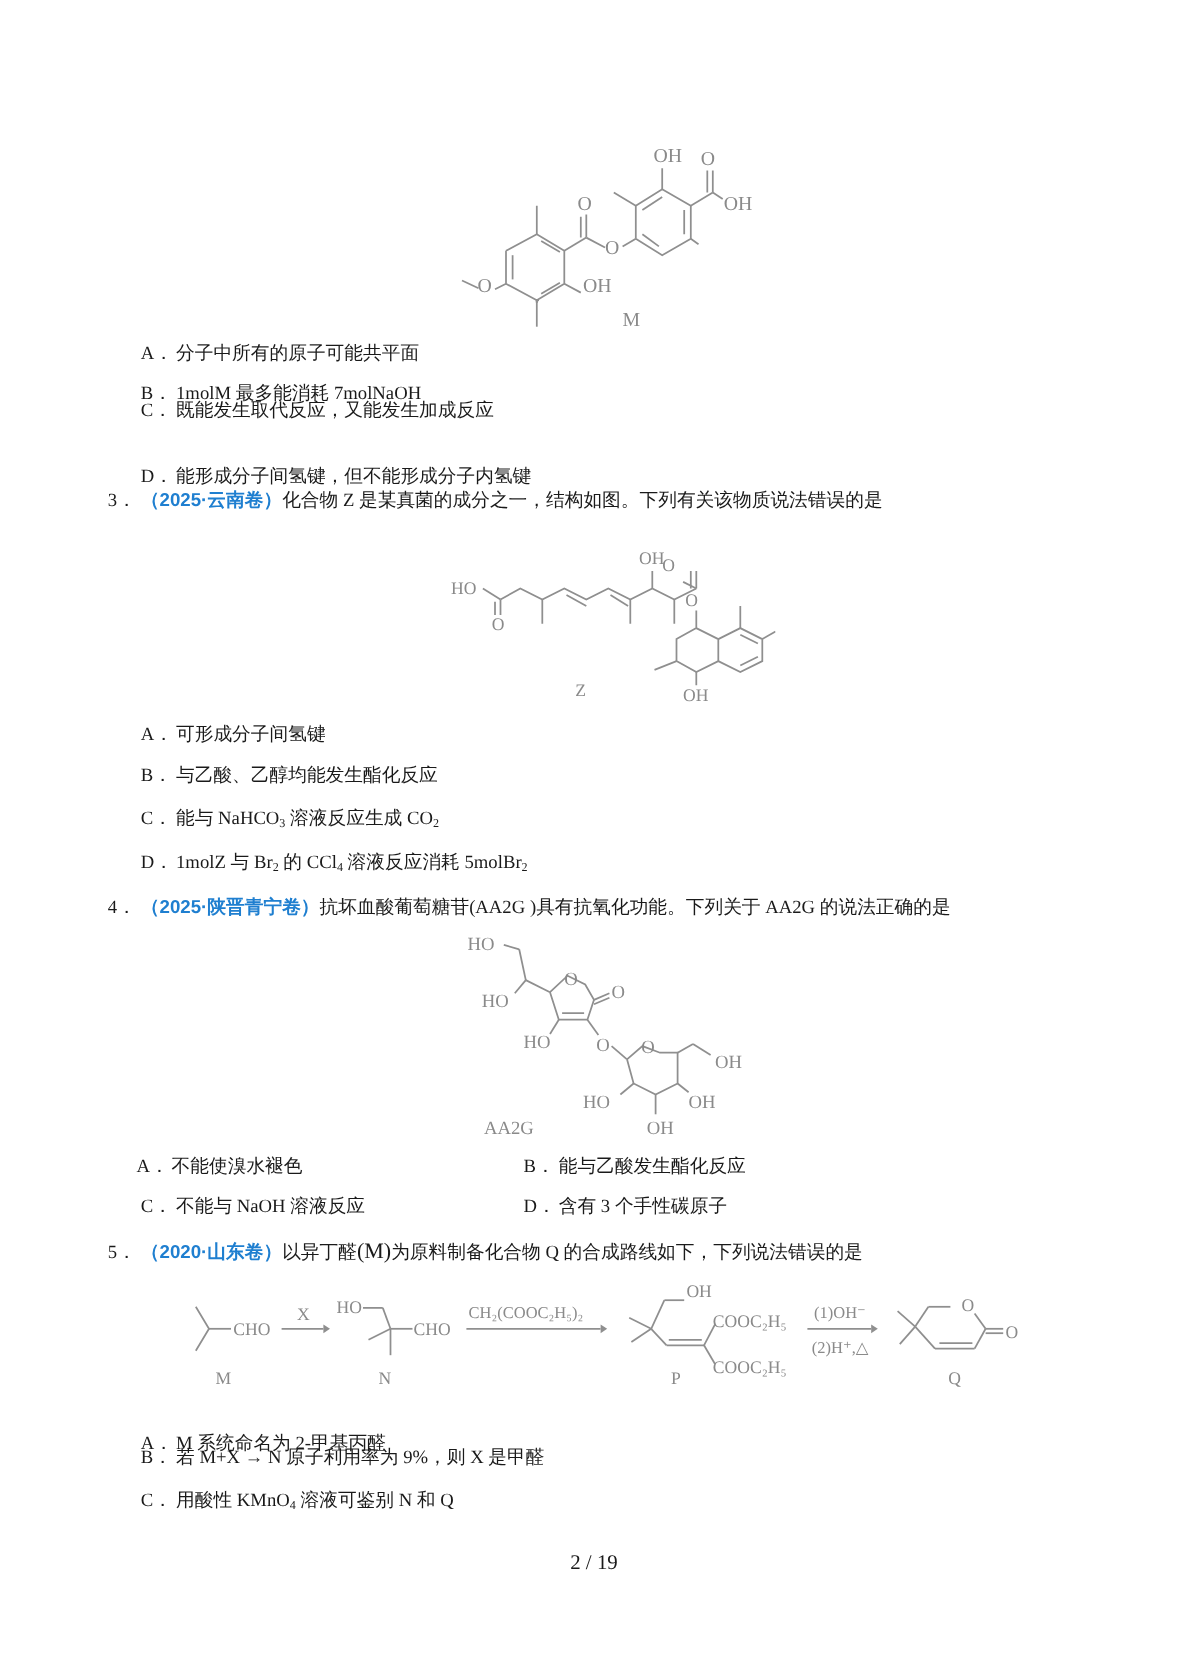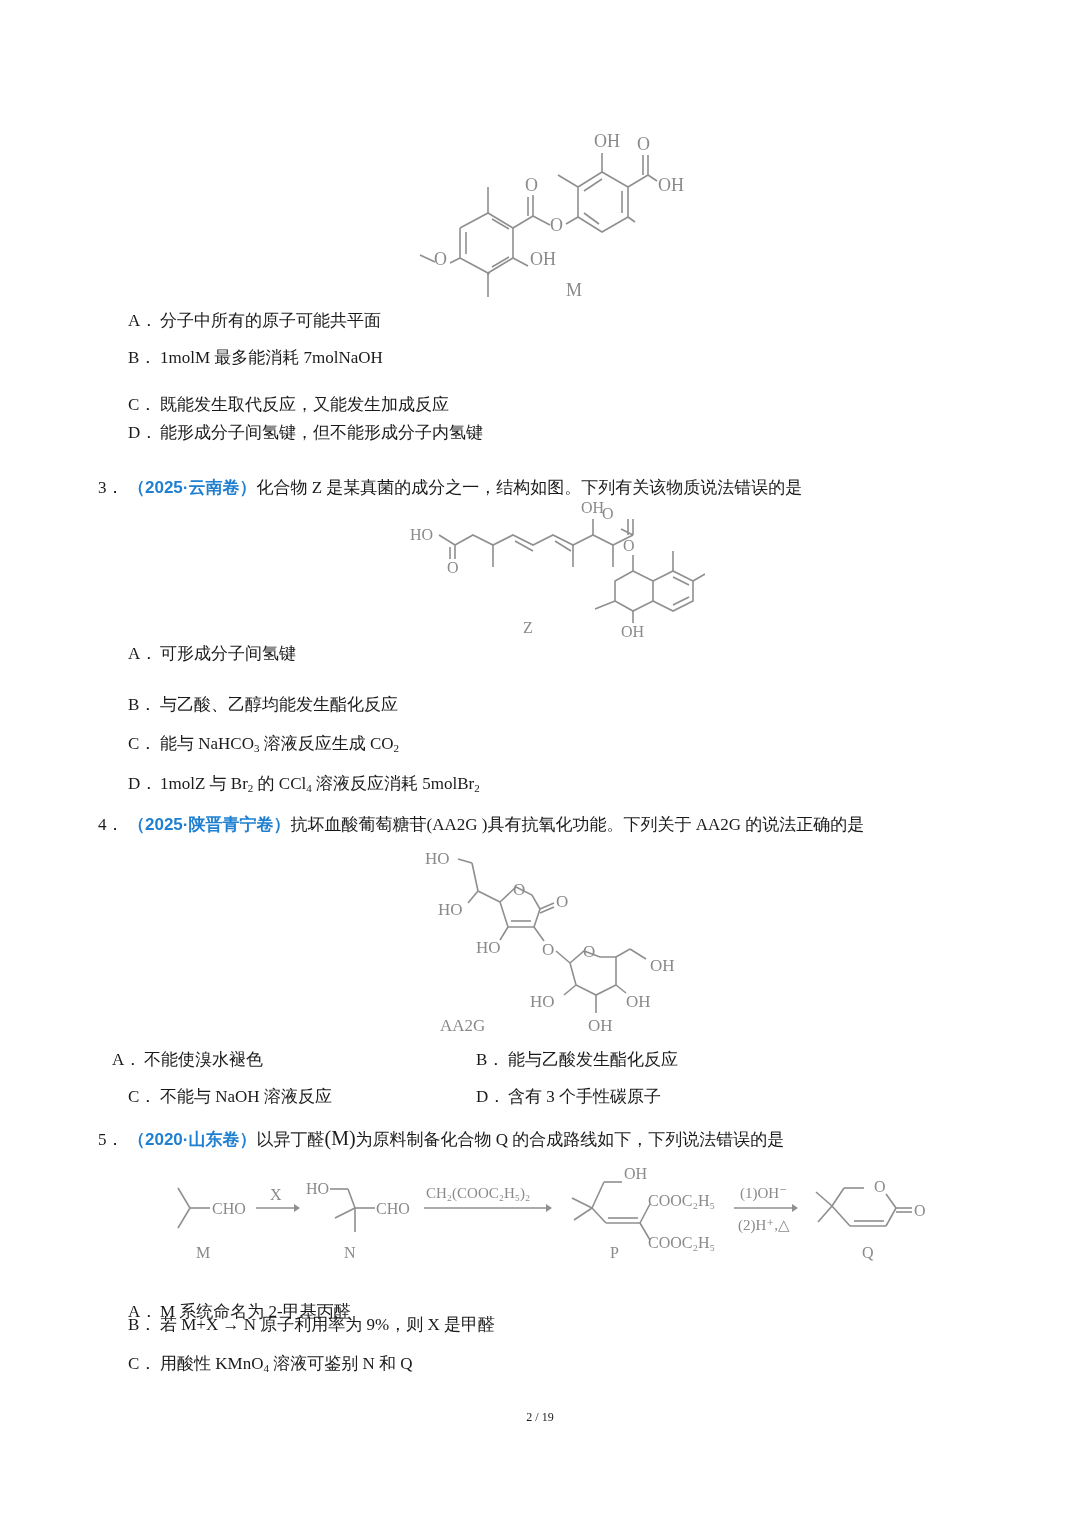--- a/index.html
+++ b/index.html
@@ -8,21 +8,21 @@
   .abs { position: absolute; }
   .opt { position: absolute; font-size: 17px; line-height: 22px; white-space: nowrap; }
   .opt .lbl { display: inline-block; width: 32px; }
   .qhead { position: absolute; left: 98px; font-size: 17px; line-height: 22px; white-space: nowrap; }
   .qhead .num { display: inline-block; width: 30px; }
   .src { color: #1f7fd0; font-weight: bold; font-family: "Liberation Sans", "DejaVu Sans", sans-serif; }
   .it { }
   sub { font-size: 11px; vertical-align: -3px; line-height: 0; }
   svg text { font-family: "Liberation Serif", "DejaVu Serif", serif; fill: #8a8a8a; }
   svg .b { stroke: #8f8f8f; stroke-width: 1.6; fill: none; }
-  .pager { position: absolute; top: 1410px; left: 0; width: 1080px; text-align: center; font-size: 12px; }
+  .pager { position: absolute; top: 1410px; left: 0; width: 1080px; text-align: center; font-size: 19px; }
 </style>
 </head>
 <body>
 
 <svg class="abs" style="left:400px;top:125px" width="320" height="185" viewBox="0 0 320 185">
 
   <polyline class="b" points="60,103 60,133 88,148 113,133 113,103 88,88 60,103"></polyline>
   <line class="b" x1="66" y1="107" x2="66" y2="129"></line>
   <line class="b" x1="92" y1="142" x2="109" y2="132"></line>
   <line class="b" x1="92" y1="94" x2="109" y2="104"></line>
@@ -71,28 +71,28 @@
   <line class="b" x1="88" y1="148" x2="88" y2="172" transform="translate(0,-24) translate(0,24)"></line>
   <text x="166" y="171" font-size="18">M</text>
 </svg>
 
 <div class="opt" style="left:128px;top:310px">
   <span class="lbl">A．</span><span>分子中所有的原子可能共平面</span>
 </div>
 <div class="opt" style="left:128px;top:347px">
   <span class="lbl">B．</span><span>1</span><span class="it">molM</span><span> 最多能消耗 7</span><span class="it">molNaOH</span>
 </div>
-<div class="opt" style="left:128px;top:394px">
+<div class="opt" style="left:128px;top:362px">
   <span class="lbl">C．</span><span>既能发生取代反应，又能发生加成反应</span>
 </div>
 <div class="opt" style="left:128px;top:422px">
   <span class="lbl">D．</span><span>能形成分子间氢键，但不能形成分子内氢键</span>
 </div>
 
-<div class="qhead" style="top:477px">
+<div class="qhead" style="top:444px">
   <span class="num">3．</span><span class="src">（2025·云南卷）</span><span>化合物 Z 是某真菌的成分之一，结构如图。下列有关该物质说法错误的是</span>
 </div>
 
 <svg class="abs" style="left:405px;top:495px" width="300" height="150" viewBox="0 0 300 150">
   <text x="5" y="45" font-size="16">HO</text>
   <line class="b" x1="34" y1="40" x2="50" y2="50"></line>
   <line class="b" x1="50" y1="50" x2="50" y2="64"></line>
   <line class="b" x1="45" y1="52" x2="45" y2="64"></line>
   <text x="42" y="78" font-size="16">O</text>
   <polyline class="b" points="50,50 68,40 88,50 108,40 128,50 148,40 168,50 188,40 208,50 228,40"></polyline>
@@ -115,21 +115,21 @@
   <line class="b" x1="268" y1="82" x2="284" y2="90"></line>
   <line class="b" x1="268" y1="110" x2="284" y2="102"></line>
   <line class="b" x1="268" y1="76" x2="268" y2="56"></line>
   <line class="b" x1="288" y1="86" x2="300" y2="79"></line>
   <line class="b" x1="210" y1="106" x2="190" y2="114"></line>
   <line class="b" x1="228" y1="116" x2="228" y2="128"></line>
   <text x="216" y="142" font-size="16">OH</text>
   <text x="118" y="138" font-size="16">Z</text>
 </svg>
 
-<div class="opt" style="left:128px;top:643px">
+<div class="opt" style="left:128px;top:657px">
   <span class="lbl">A．</span><span>可形成分子间氢键</span>
 </div>
 <div class="opt" style="left:128px;top:694px">
   <span class="lbl">B．</span><span>与乙酸、乙醇均能发生酯化反应</span>
 </div>
 <div class="opt" style="left:128px;top:733px">
   <span class="lbl">C．</span><span>能与 NaHCO</span><sub>3</sub><span> 溶液反应生成 CO</span><sub>2</sub>
 </div>
 <div class="opt" style="left:128px;top:773px">
   <span class="lbl">D．</span><span>1molZ 与 Br</span><sub>2</sub><span> 的 CCl</span><sub>4</sub><span> 溶液反应消耗 5molBr</span><sub>2</sub>
@@ -166,21 +166,21 @@
   <text x="230" y="126" font-size="17">OH</text>
   <line class="b" x1="156" y1="140" x2="144" y2="150"></line>
   <text x="110" y="162" font-size="17">HO</text>
   <line class="b" x1="196" y1="140" x2="206" y2="148"></line>
   <text x="206" y="162" font-size="17">OH</text>
   <line class="b" x1="176" y1="150" x2="176" y2="168"></line>
   <text x="168" y="186" font-size="17">OH</text>
   <text x="20" y="186" font-size="17">AA2G</text>
 </svg>
 
-<div class="opt" style="left:112px;top:1049px">
+<div class="opt" style="left:124px;top:1049px">
   <span class="lbl">A．</span><span>不能使溴水褪色</span>
 </div>
 <div class="opt" style="left:476px;top:1049px">
   <span class="lbl">B．</span><span>能与乙酸发生酯化反应</span>
 </div>
 <div class="opt" style="left:128px;top:1086px">
   <span class="lbl">C．</span><span>不能与 NaOH 溶液反应</span>
 </div>
 <div class="opt" style="left:476px;top:1086px">
   <span class="lbl">D．</span><span>含有 3 个手性碳原子</span>

